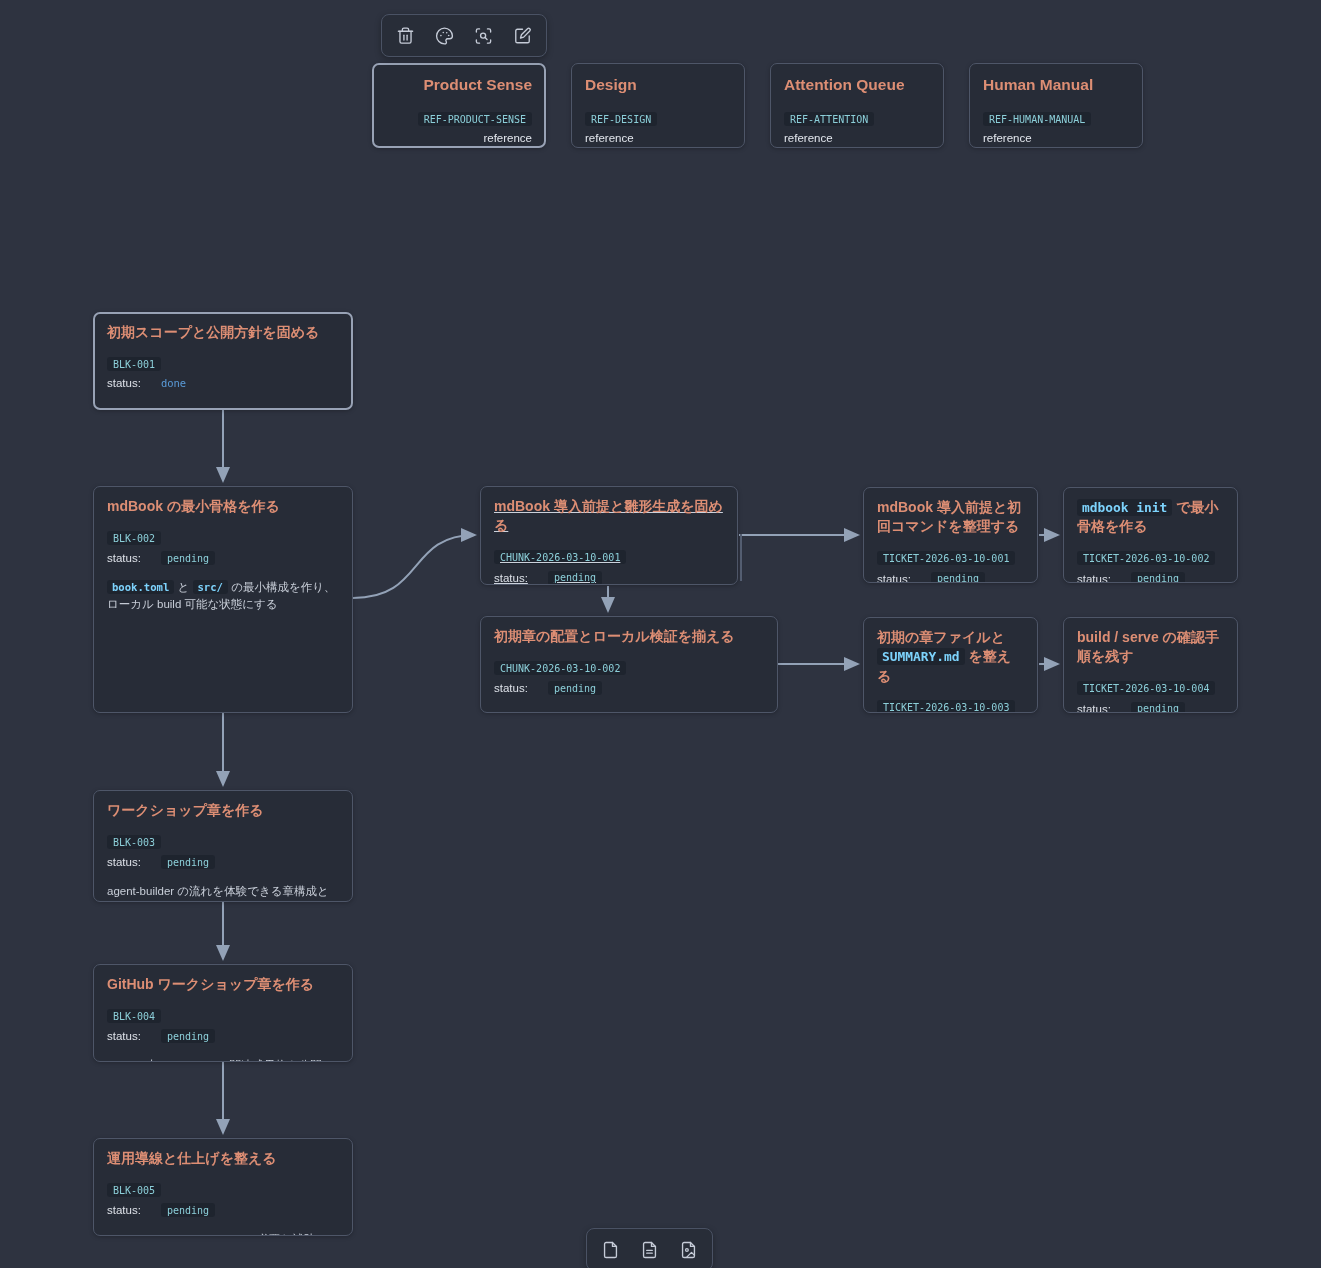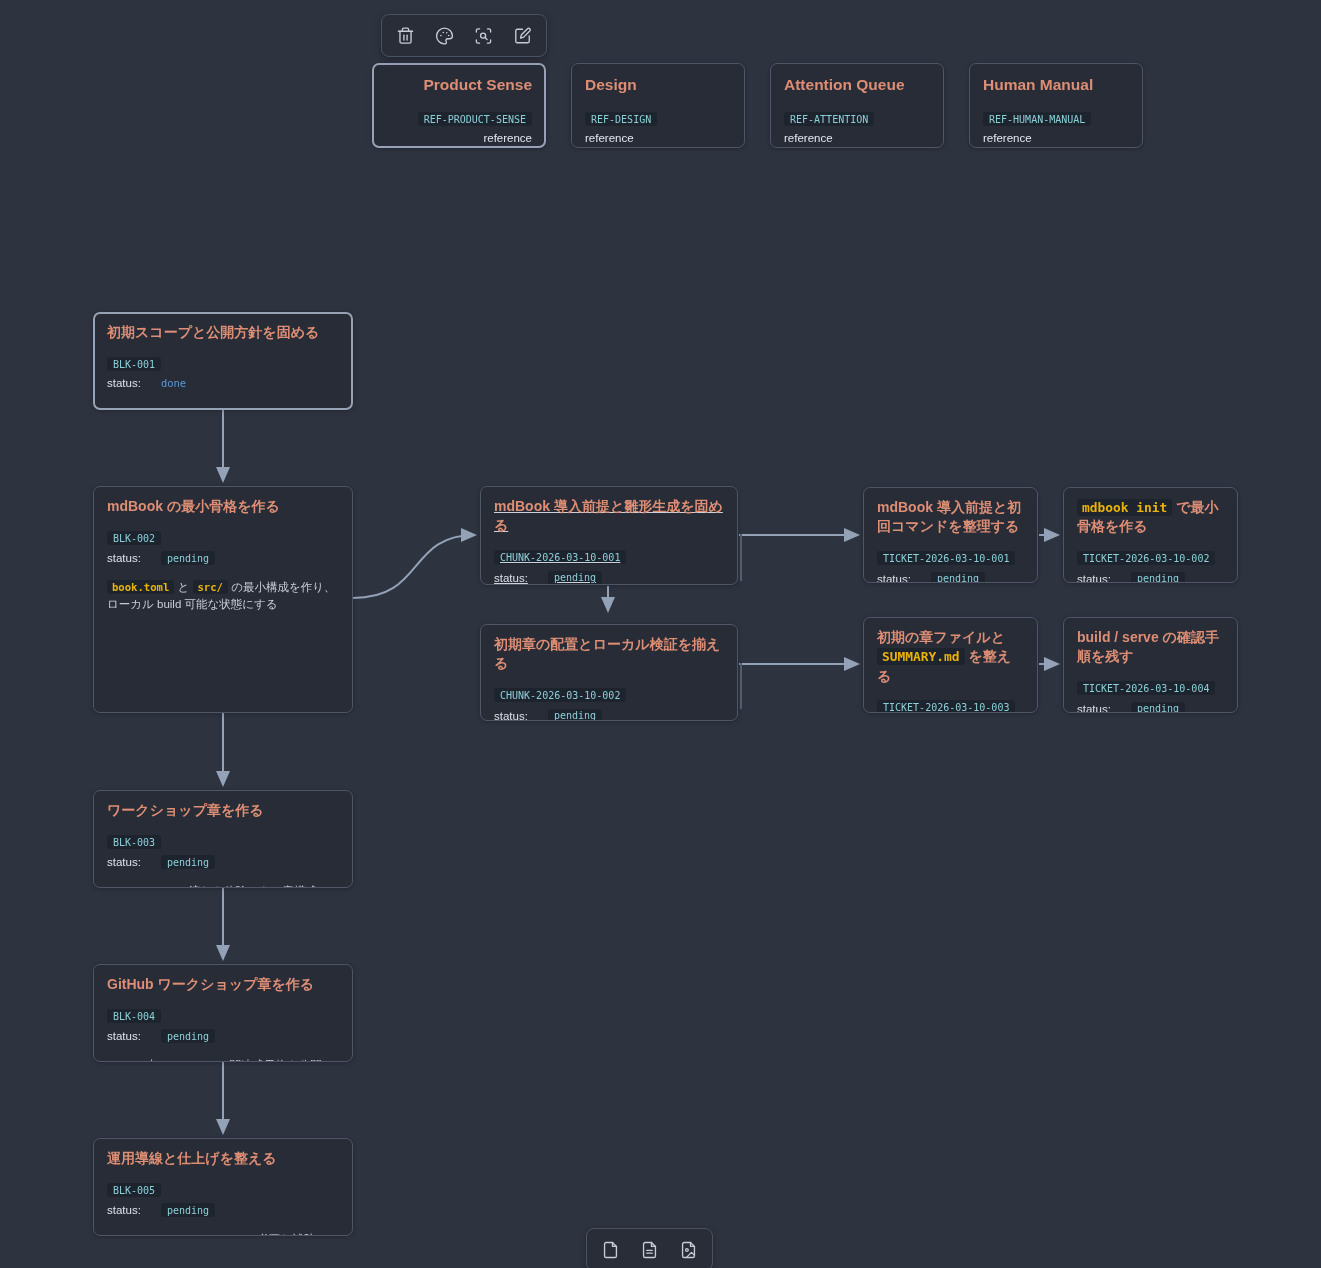--- a/index.html
+++ b/index.html
@@ -11,21 +11,21 @@
   
   .node{position:absolute;background:#272c37;border:1px solid #4e5668;border-radius:7px;
         box-sizing:border-box;padding:10px 13px;overflow:hidden;
         box-shadow:0 1px 4px rgba(0,0,0,.25);cursor:pointer;}
   .node.selected{border:2px solid #98a2b5;padding:9px 12px;}
   .node-title{font-weight:bold;font-size:14px;line-height:1.38;color:#dd8e74;margin-bottom:11px;}
   .reference .node-title{font-size:15.5px;margin-bottom:13px;}
   .chip{font-family:"DejaVu Sans Mono","Liberation Mono",monospace;font-size:10px;
         background:#1e242e;color:#8ccfd9;padding:1.5px 6px;border-radius:3px;white-space:nowrap;}
   .code-chip{font-family:"DejaVu Sans Mono","Liberation Mono",monospace;
-        background:#1e242e;color:#eab308;padding:1px 5px;border-radius:3px;font-size:.92em;font-weight:bold;}
+        background:#1e242e;color:#7dd3fc;padding:1px 5px;border-radius:3px;font-size:.92em;font-weight:bold;}
   .badge-row{margin-bottom:6px;}
   .meta-row{font-size:11.5px;color:#dde1e8;margin-bottom:5px;display:flex;align-items:center;gap:20px;}
   .meta-plain{font-family:"DejaVu Sans Mono","Liberation Mono",monospace;font-size:10.5px;color:#5a9bd8;}
   .node-desc{font-size:11.5px;line-height:1.45;color:#c9cfd9;margin-top:14px;}
   .node-sub{font-size:11.5px;color:#e3e7ee;margin-top:5px;}
   .right-bar{position:absolute;width:2px;background:#566074;}
 
   
   .toolbar{position:absolute;background:#282d38;border:1px solid #4a5264;border-radius:8px;
            display:flex;align-items:center;padding:5px 8px;gap:8px;box-shadow:0 2px 6px rgba(0,0,0,.3);}
@@ -97,21 +97,21 @@
       <div class="right-bar" style="left: 740px; top: 533.52px; height: 47.52px; position: absolute;"></div>
       <div class="node chunk" style="left: 480px; top: 486px; width: 258px; height: 99px; text-decoration: underline;">
         <div class="node-title"><span>mdBook 導入前提と雛形生成を固める</span></div>
         <div class="badge-row"><span class="chip">CHUNK-2026-03-10-001</span></div>
         <div class="meta-row">
           <span>status:</span>
           <span class="chip">pending</span>
         </div>
       </div>
       <div class="right-bar" style="left: 740px; top: 662.56px; height: 46.56px; position: absolute;"></div>
-      <div class="node chunk" style="left: 480px; top: 616px; width: 258px; height: 97px; margin-top: 8px;">
+      <div class="node chunk" style="left: 480px; top: 616px; width: 298px; height: 97px;">
         <div class="node-title"><span>初期章の配置とローカル検証を揃える</span></div>
         <div class="badge-row"><span class="chip">CHUNK-2026-03-10-002</span></div>
         <div class="meta-row">
           <span>status:</span>
           <span class="chip">pending</span>
         </div>
       </div>
       <div class="node ticket" style="left: 863px; top: 487px; width: 175px; height: 96px;">
         <div class="node-title"><span>mdBook 導入前提と初回コマンドを整理する</span></div>
         <div class="badge-row"><span class="chip">TICKET-2026-03-10-001</span></div>
@@ -133,21 +133,21 @@
         <div class="badge-row"><span class="chip">TICKET-2026-03-10-003</span></div>
       </div>
       <div class="node ticket" style="left: 1063px; top: 617px; width: 175px; height: 96px;">
         <div class="node-title"><span>build / serve の確認手順を残す</span></div>
         <div class="badge-row"><span class="chip">TICKET-2026-03-10-004</span></div>
         <div class="meta-row">
           <span>status:</span>
           <span class="chip">pending</span>
         </div>
       </div>
-      <div class="node block" style="left: 93px; top: 790px; width: 260px; height: 98px;">
+      <div class="node block" style="left: 93px; top: 790px; width: 260px; height: 112px;">
         <div class="node-title"><span>ワークショップ章を作る</span></div>
         <div class="badge-row"><span class="chip">BLK-003</span></div>
         <div class="meta-row">
           <span>status:</span>
           <span class="chip">pending</span>
         </div>
         <div class="node-desc"><span>agent-builder の流れを体験できる章構成と本文を作成する</span></div>
       </div>
       <div class="node block" style="left: 93px; top: 964px; width: 260px; height: 98px;">
         <div class="node-title"><span>GitHub ワークショップ章を作る</span></div>

